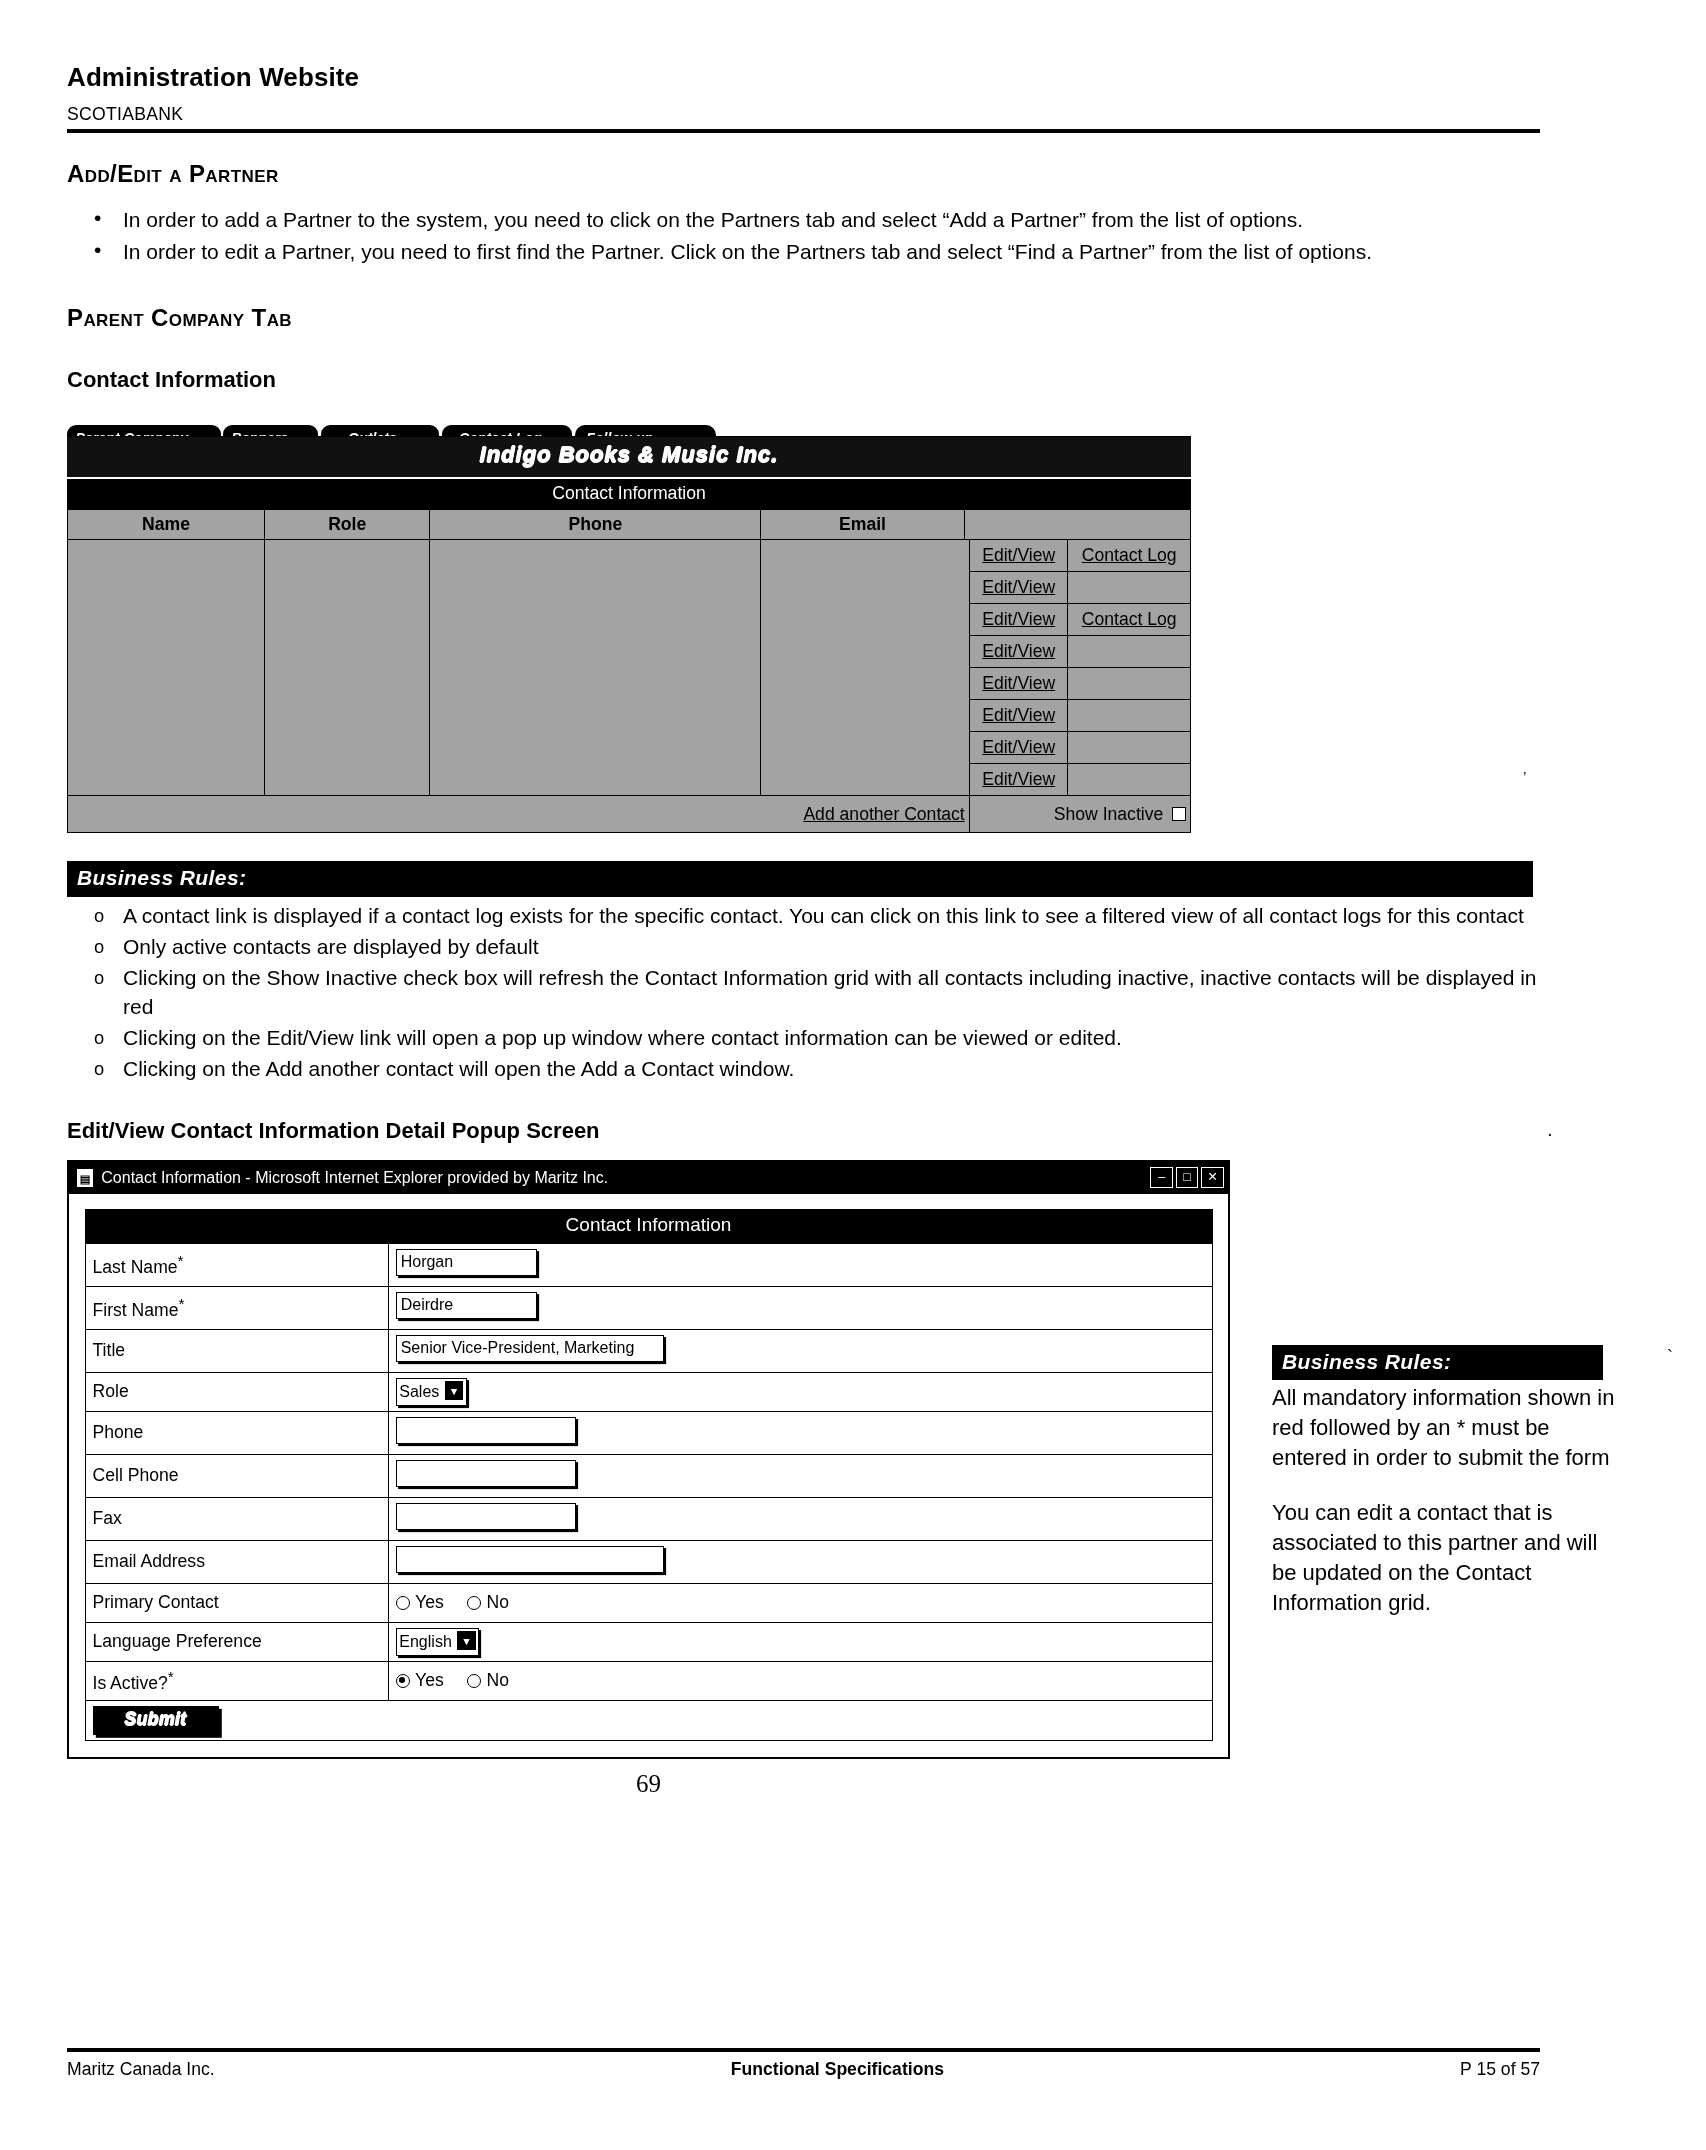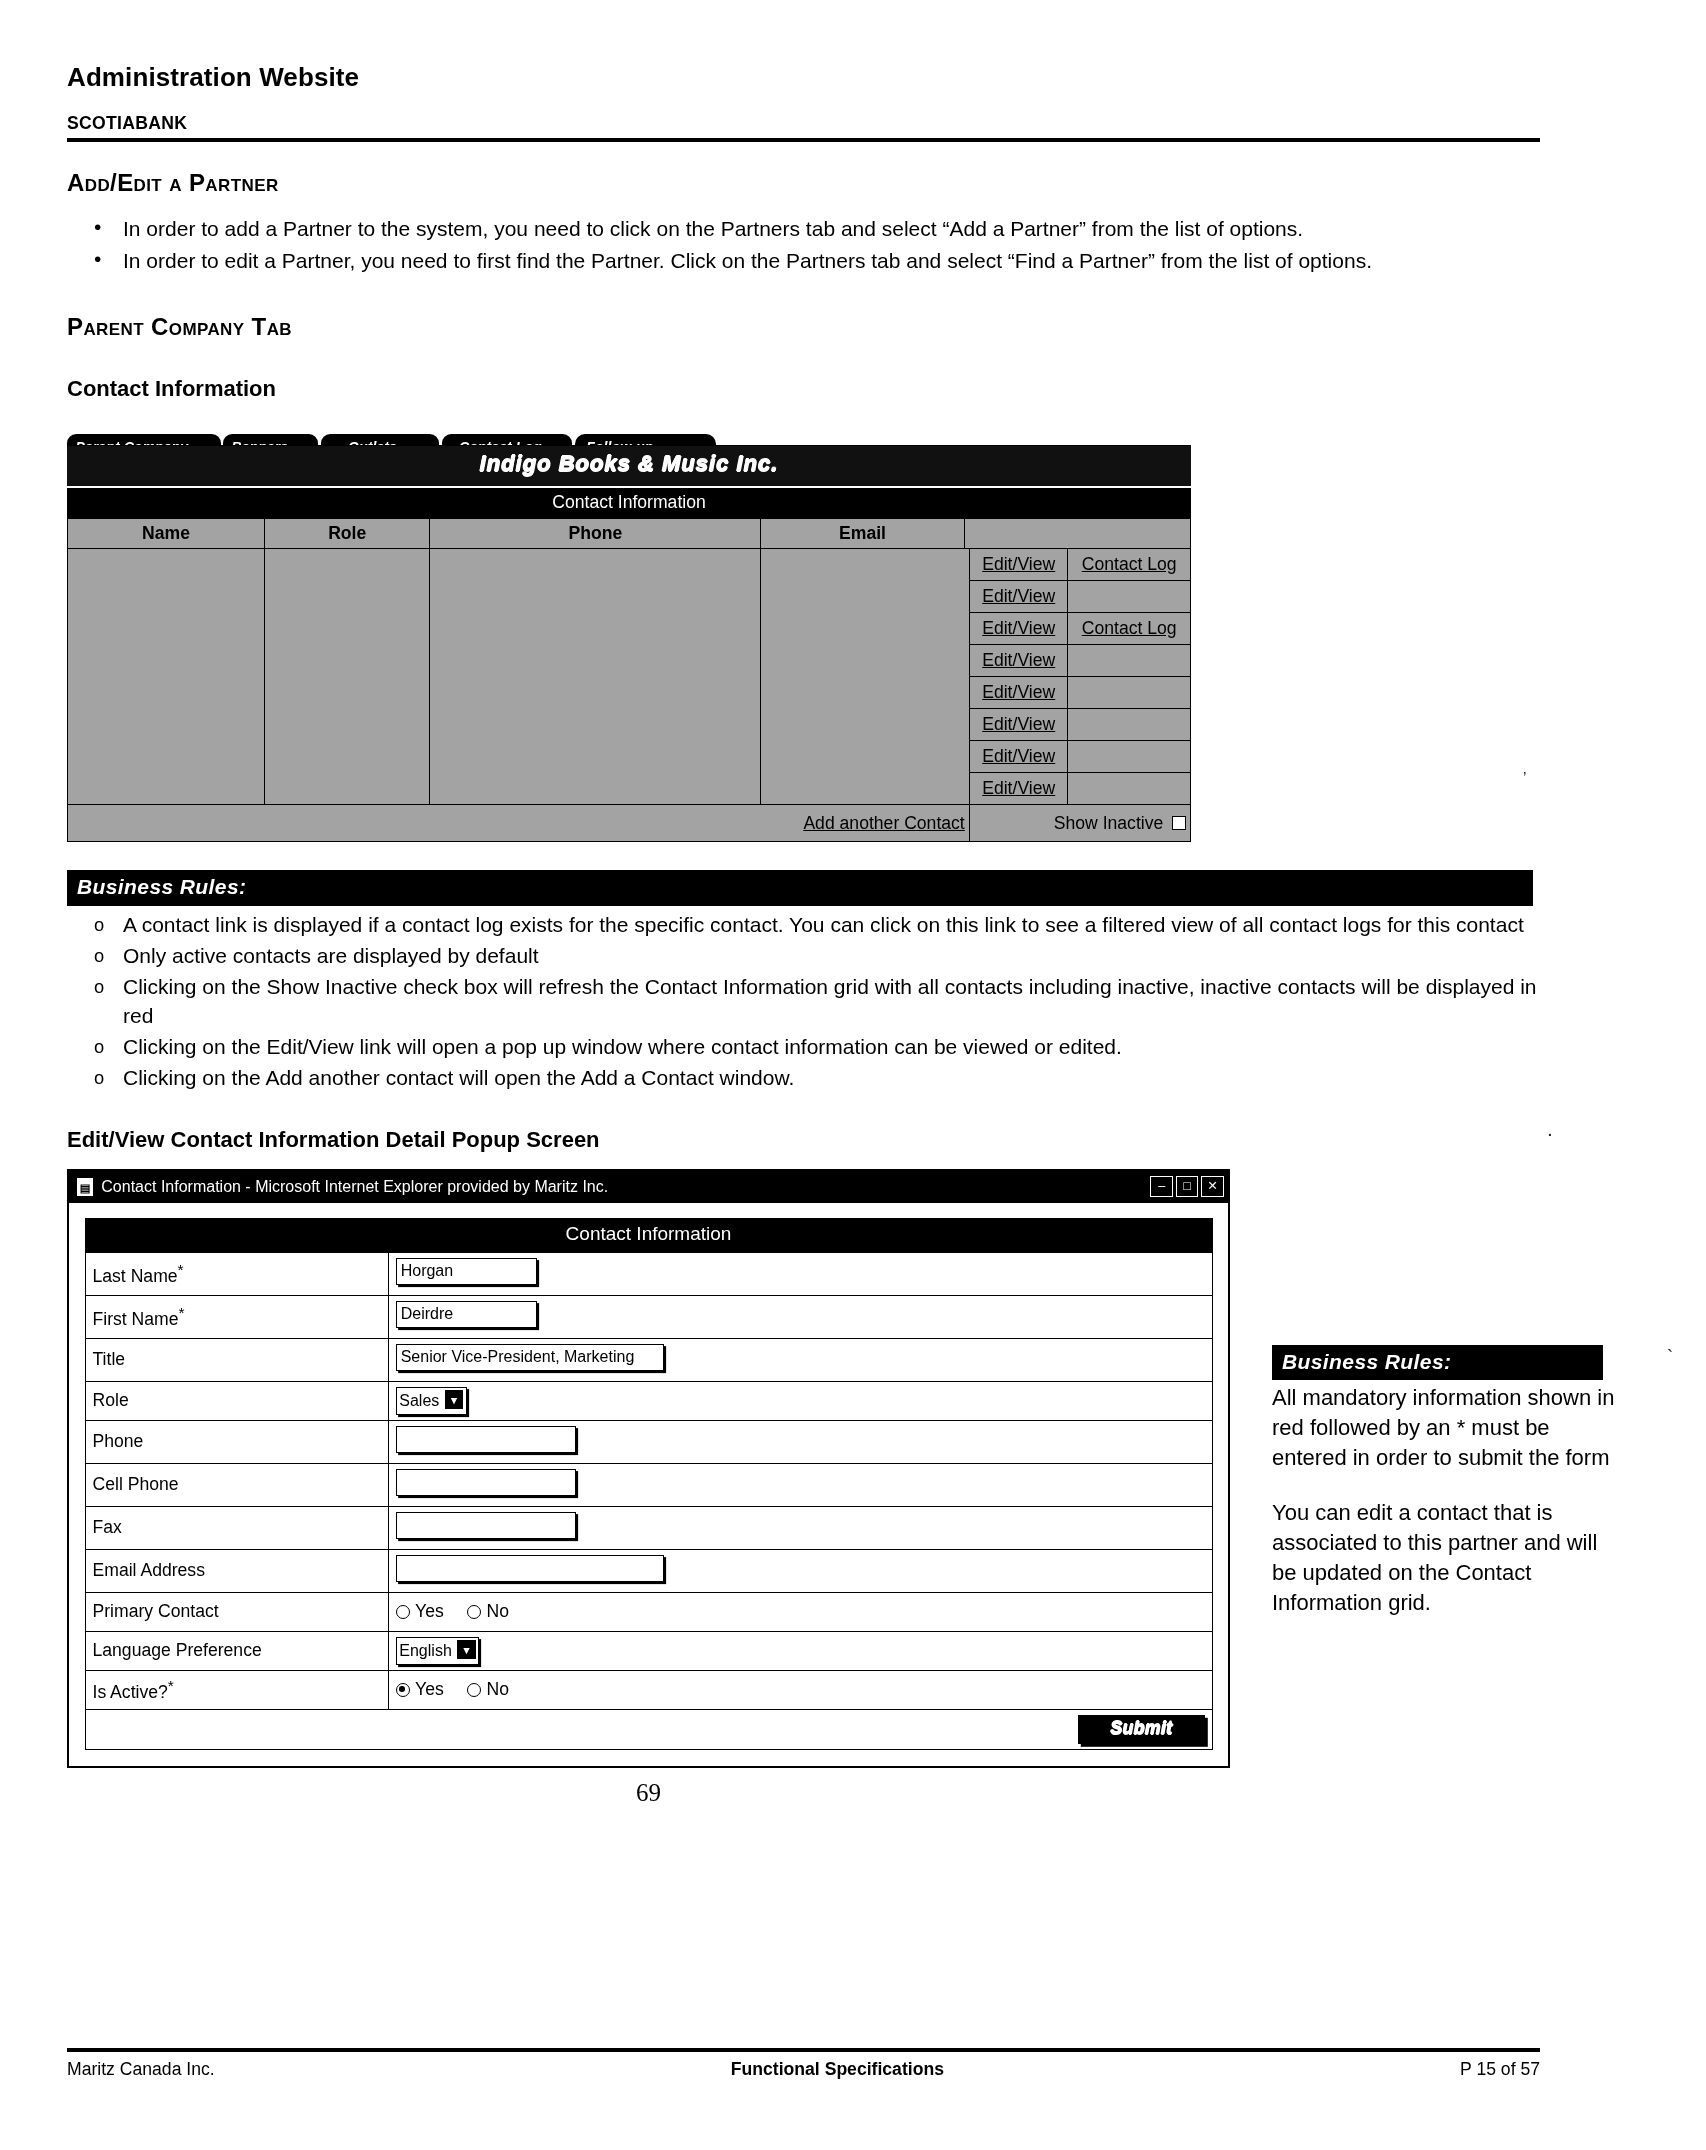--- a/index.html
+++ b/index.html
@@ -12,21 +12,21 @@
     position: relative;
     overflow: hidden;
   }
   .page {
     position: absolute;
     left: 67px; top: 0; width: 1572px; height: 2151px;
   }
 
   
   .rh-title { font-size: 26px; font-weight: bold; letter-spacing: 0.1px; margin-top: 62px; }
-  .rh-sub   { font-size: 17.6px; font-weight: bold; margin-top: 20px; letter-spacing: 0.3px; }
+  .rh-sub   { font-size: 17.6px; font-weight: normal; margin-top: 11px; letter-spacing: 0.3px; }
   .rule-thick { height: 3.5px; background:#000; margin-top: 4.2px; width: 1473px; }
 
   
   h1.sec {
     font-size: 24px; font-weight: bold; margin: 27px 0 0 0;
     font-variant: small-caps; letter-spacing: 0.4px;
   }
   h2.sub {
     font-size: 24px; font-weight: bold; margin: 38px 0 0 0;
     font-variant: small-caps; letter-spacing: 0.4px;
@@ -156,21 +156,21 @@
     display:inline-block; width: 14px; height: 14px; border: 1.4px solid #000;
     border-radius: 50%; vertical-align: -1.4px; margin-right: 5.6px; background:#fff;
     position: relative;
   }
   .radio.on::after {
     content:""; position:absolute; left: 2.8px; top: 2.8px; width: 5.6px; height: 5.6px;
     background:#000; border-radius:50%;
   }
   .radio-grp { font-size: 17.6px; }
   .radio-grp .opt { margin-right: 18.3px; }
-  td.submit-cell { text-align:right; border-top: 1.4px solid #000; height: 44px; }
+  td.submit-cell { text-align:left; border-top: 1.4px solid #000; height: 44px; }
   .btn-submit {
     display:inline-block; background:#000; color:#fff; font-size: 17.6px;
     font-weight: bold; font-style: italic; padding: 3.5px 32px 5px 32px;
     box-shadow: 2.8px 2.8px 0 #000; letter-spacing: 0.4px;
     text-shadow: 0.7px 0 0 #fff, -0.7px 0 0 #fff, 0 0.7px 0 #fff, 0 -0.7px 0 #fff;
   }
 
   
   .side-rules {
     position: absolute; left: 1205px; top: 1345px; width: 345px;

